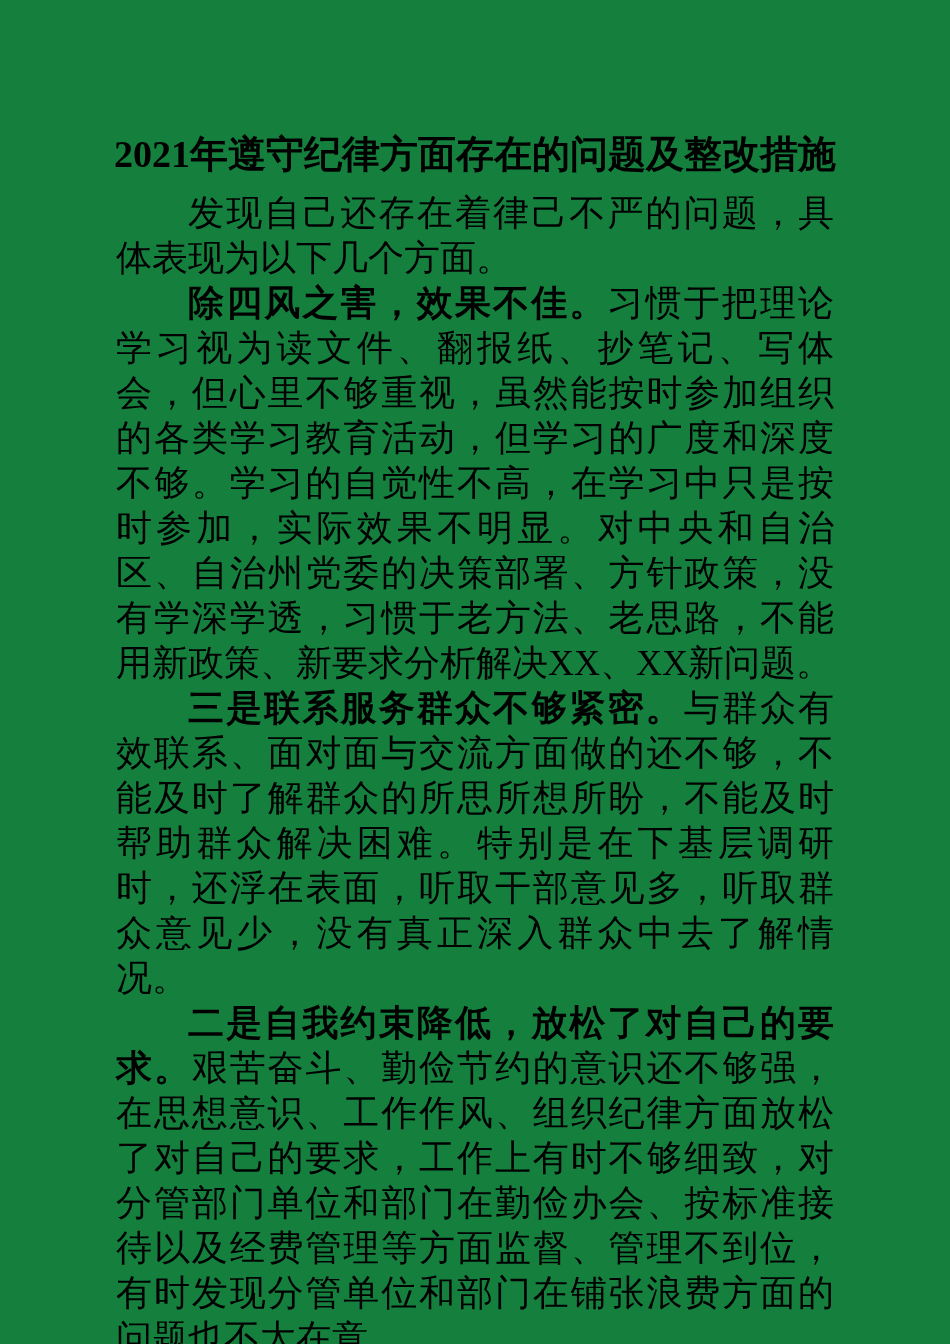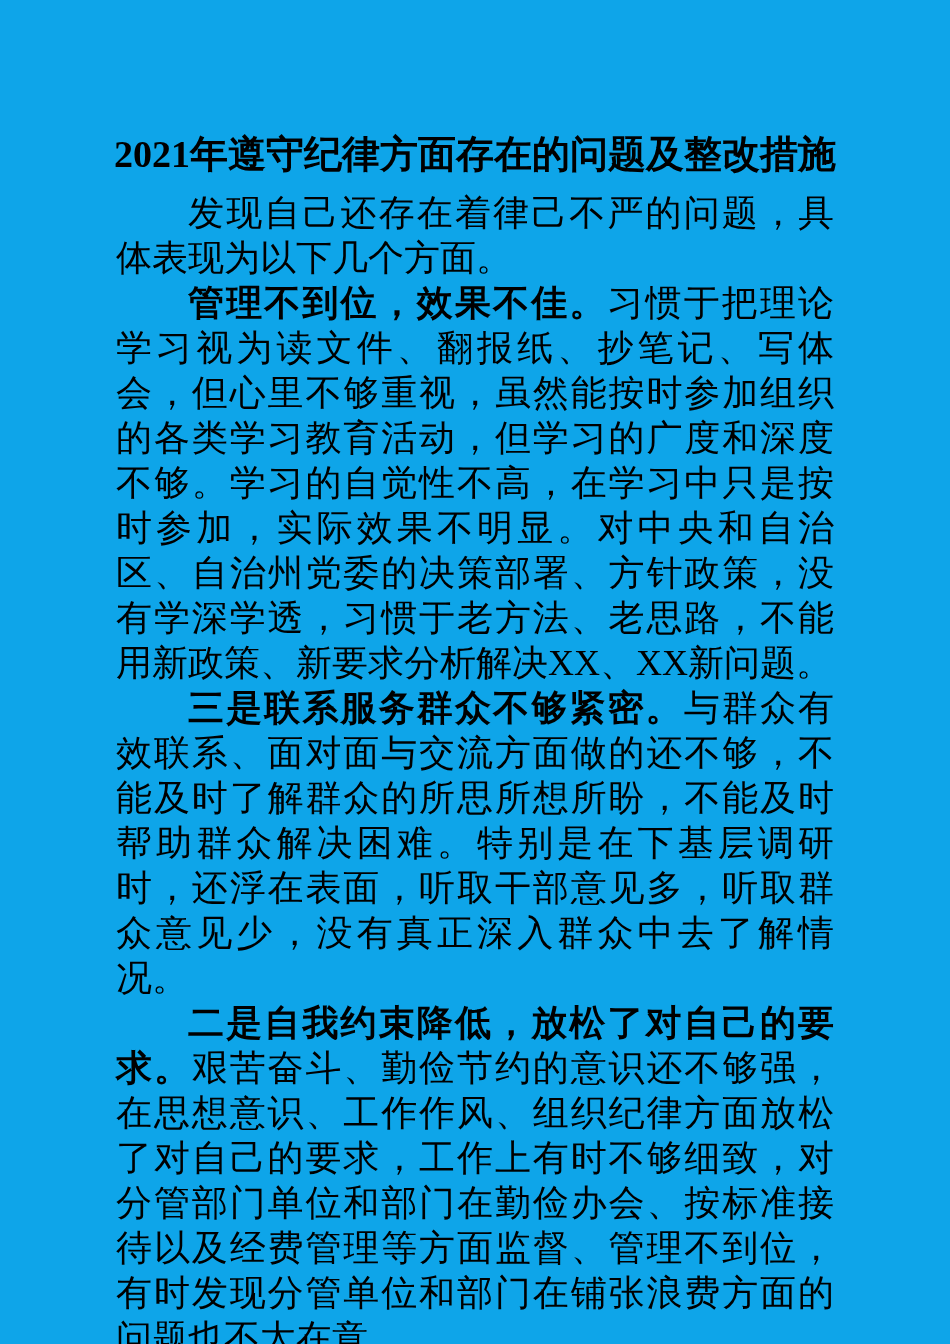--- a/index.html
+++ b/index.html
@@ -4,21 +4,21 @@
 <style>
   html, body {
     margin: 0;
     padding: 0;
     background: #ffffff;
   }
   .page {
     position: relative;
     width: 950px;
     height: 1344px;
-    background: #0ea5e9;
+    background: #15803d;
     color: #000000;
     overflow: hidden;
     font-family: "Liberation Serif", "DejaVu Serif", serif;
   }
   .doc-title {
     margin: 0;
     padding-top: 130px;
     text-align: center;
     font-weight: bold;
     font-size: 38px;
@@ -45,17 +45,17 @@
     font-weight: bold;
   }
 </style>
 </head>
 <body>
 
 <div class="page">
   <h1 class="doc-title">2021年遵守纪律方面存在的问题及整改措施</h1>
   <div class="doc-body">
       <p class="para">发现自己还存在着律己不严的问题，具体表现为以下几个方面。</p>
-      <p class="para"><strong>管理不到位，效果不佳。</strong>习惯于把理论学习视为读文件、翻报纸、抄笔记、写体会，但心里不够重视，虽然能按时参加组织的各类学习教育活动，但学习的广度和深度不够。学习的自觉性不高，在学习中只是按时参加，实际效果不明显。对中央和自治区、自治州党委的决策部署、方针政策，没有学深学透，习惯于老方法、老思路，不能用新政策、新要求分析解决XX、XX新问题。</p>
+      <p class="para"><strong>除四风之害，效果不佳。</strong>习惯于把理论学习视为读文件、翻报纸、抄笔记、写体会，但心里不够重视，虽然能按时参加组织的各类学习教育活动，但学习的广度和深度不够。学习的自觉性不高，在学习中只是按时参加，实际效果不明显。对中央和自治区、自治州党委的决策部署、方针政策，没有学深学透，习惯于老方法、老思路，不能用新政策、新要求分析解决XX、XX新问题。</p>
       <p class="para"><strong>三是联系服务群众不够紧密。</strong>与群众有效联系、面对面与交流方面做的还不够，不能及时了解群众的所思所想所盼，不能及时帮助群众解决困难。特别是在下基层调研时，还浮在表面，听取干部意见多，听取群众意见少，没有真正深入群众中去了解情况。</p>
       <p class="para"><strong>二是自我约束降低，放松了对自己的要求。</strong>艰苦奋斗、勤俭节约的意识还不够强，在思想意识、工作作风、组织纪律方面放松了对自己的要求，工作上有时不够细致，对分管部门单位和部门在勤俭办会、按标准接待以及经费管理等方面监督、管理不到位，有时发现分管单位和部门在铺张浪费方面的问题也不太在意。</p>
     </div>
 </div>
 
 </body></html>

